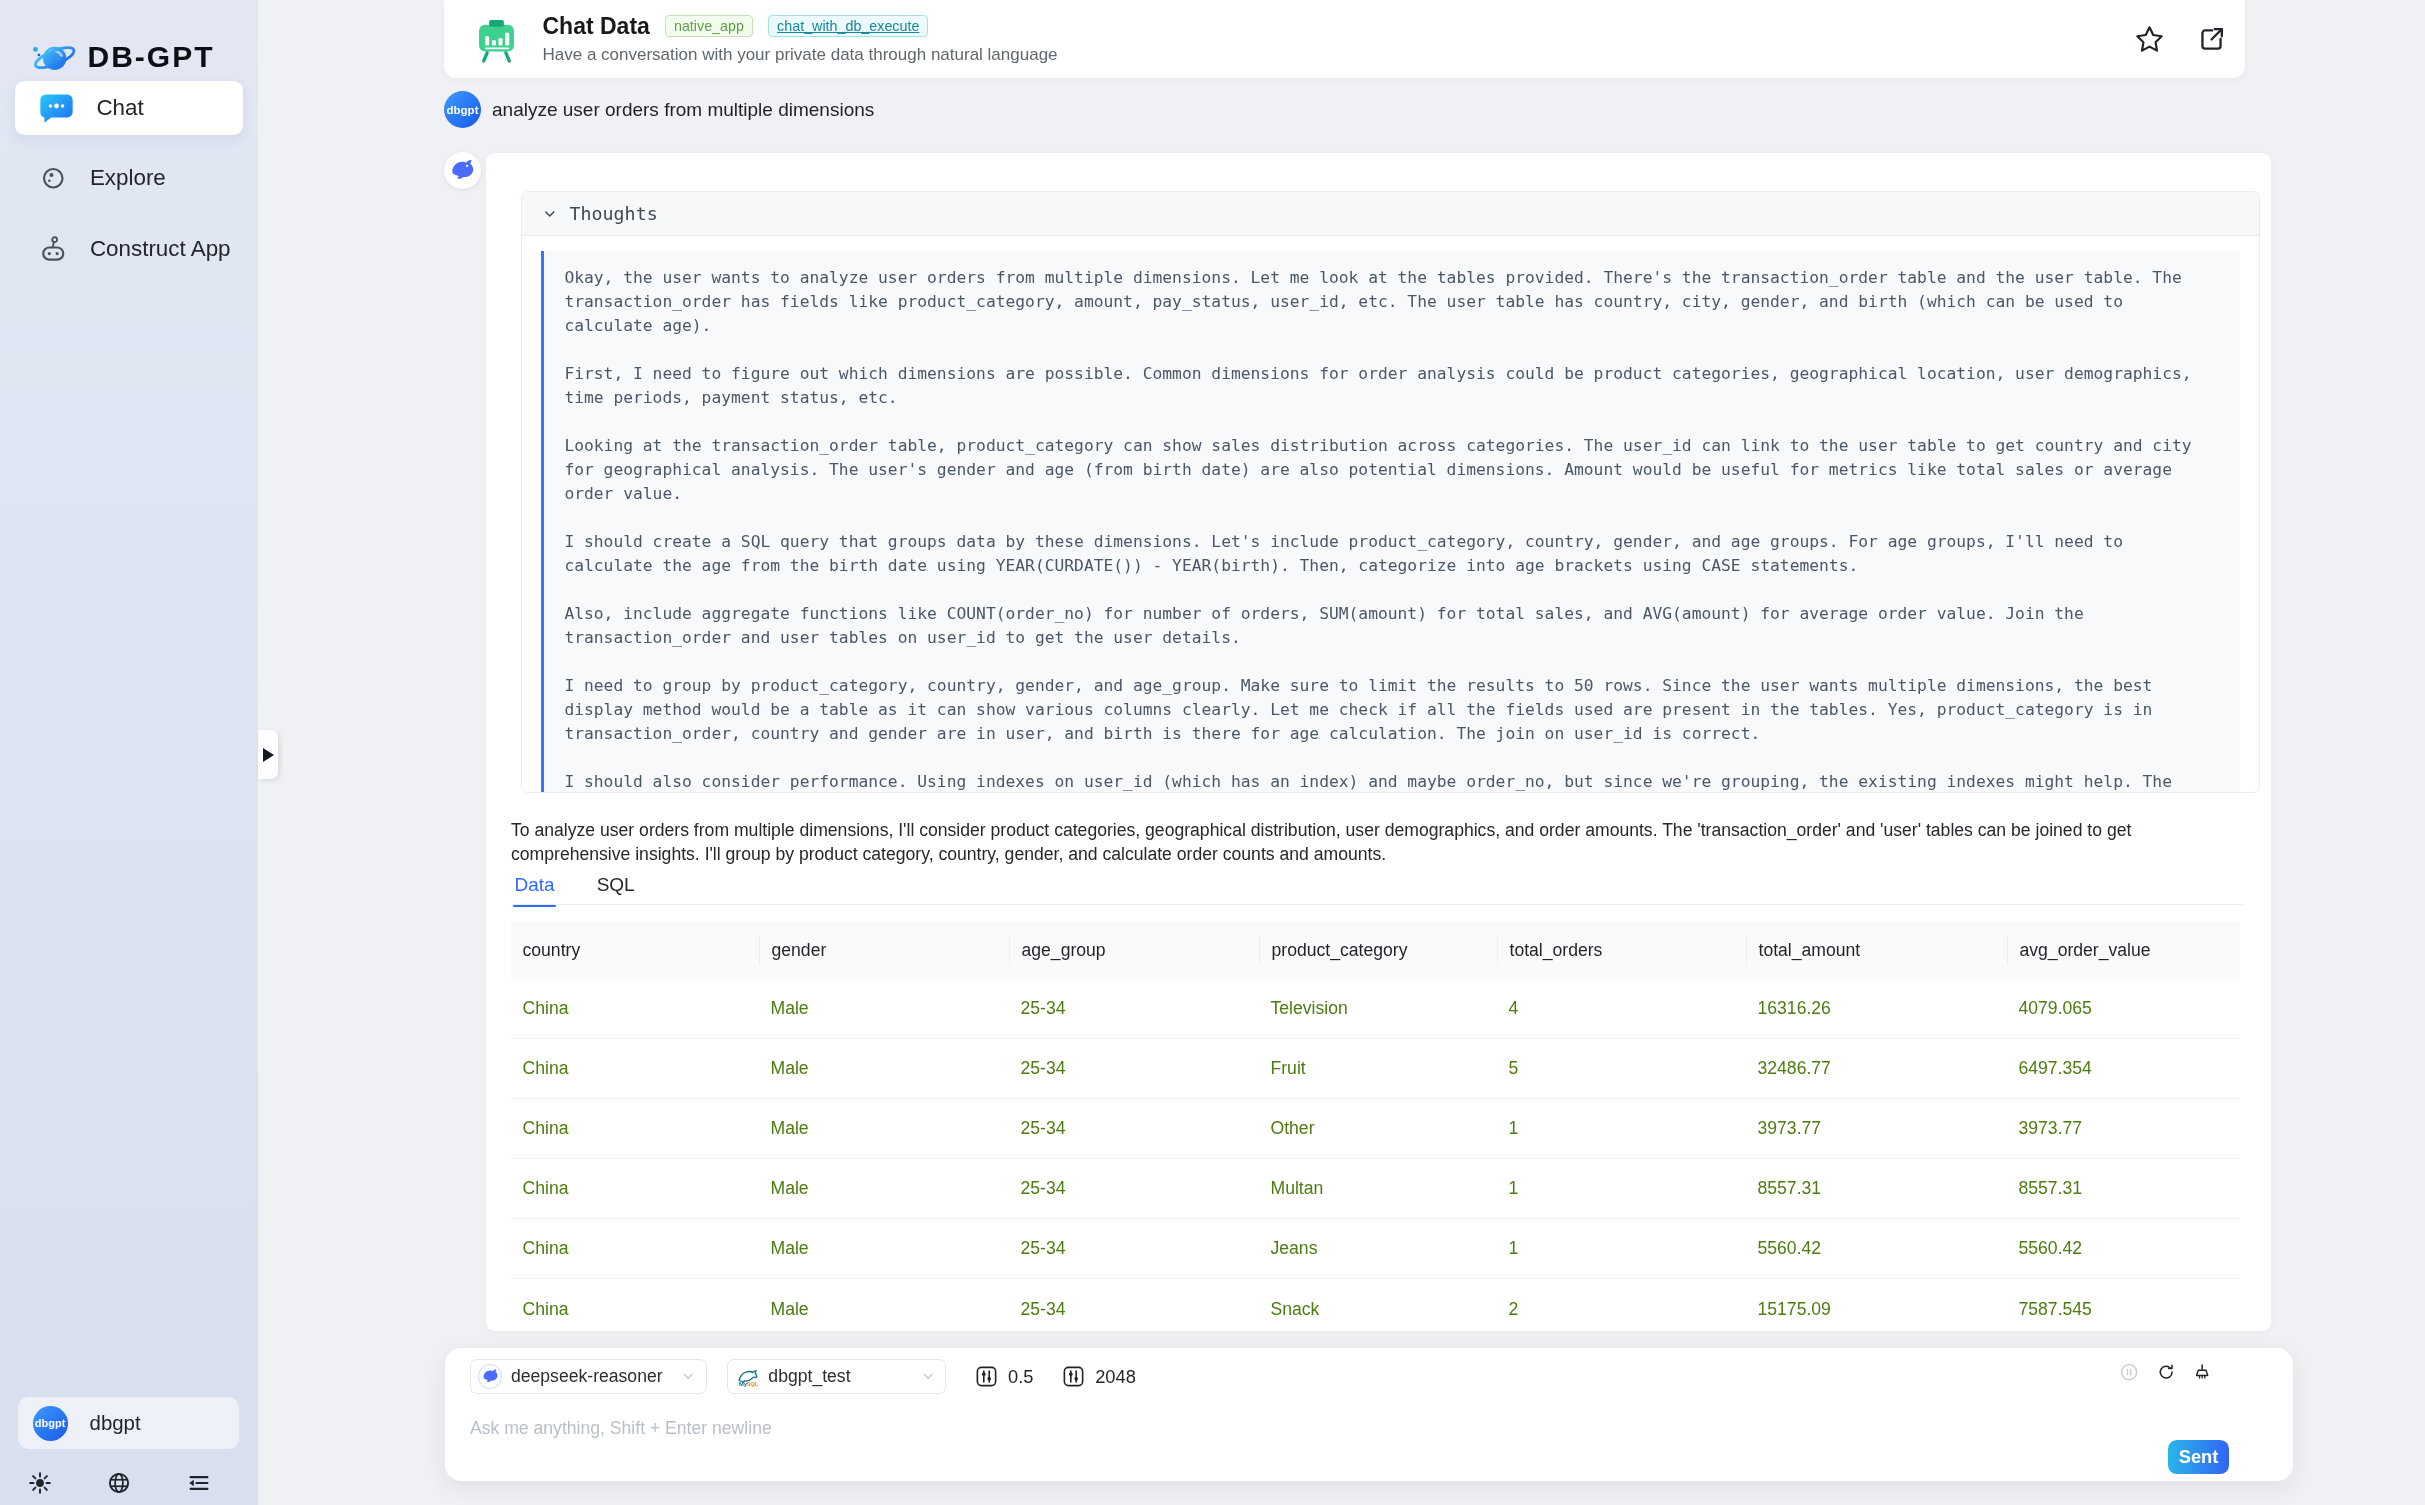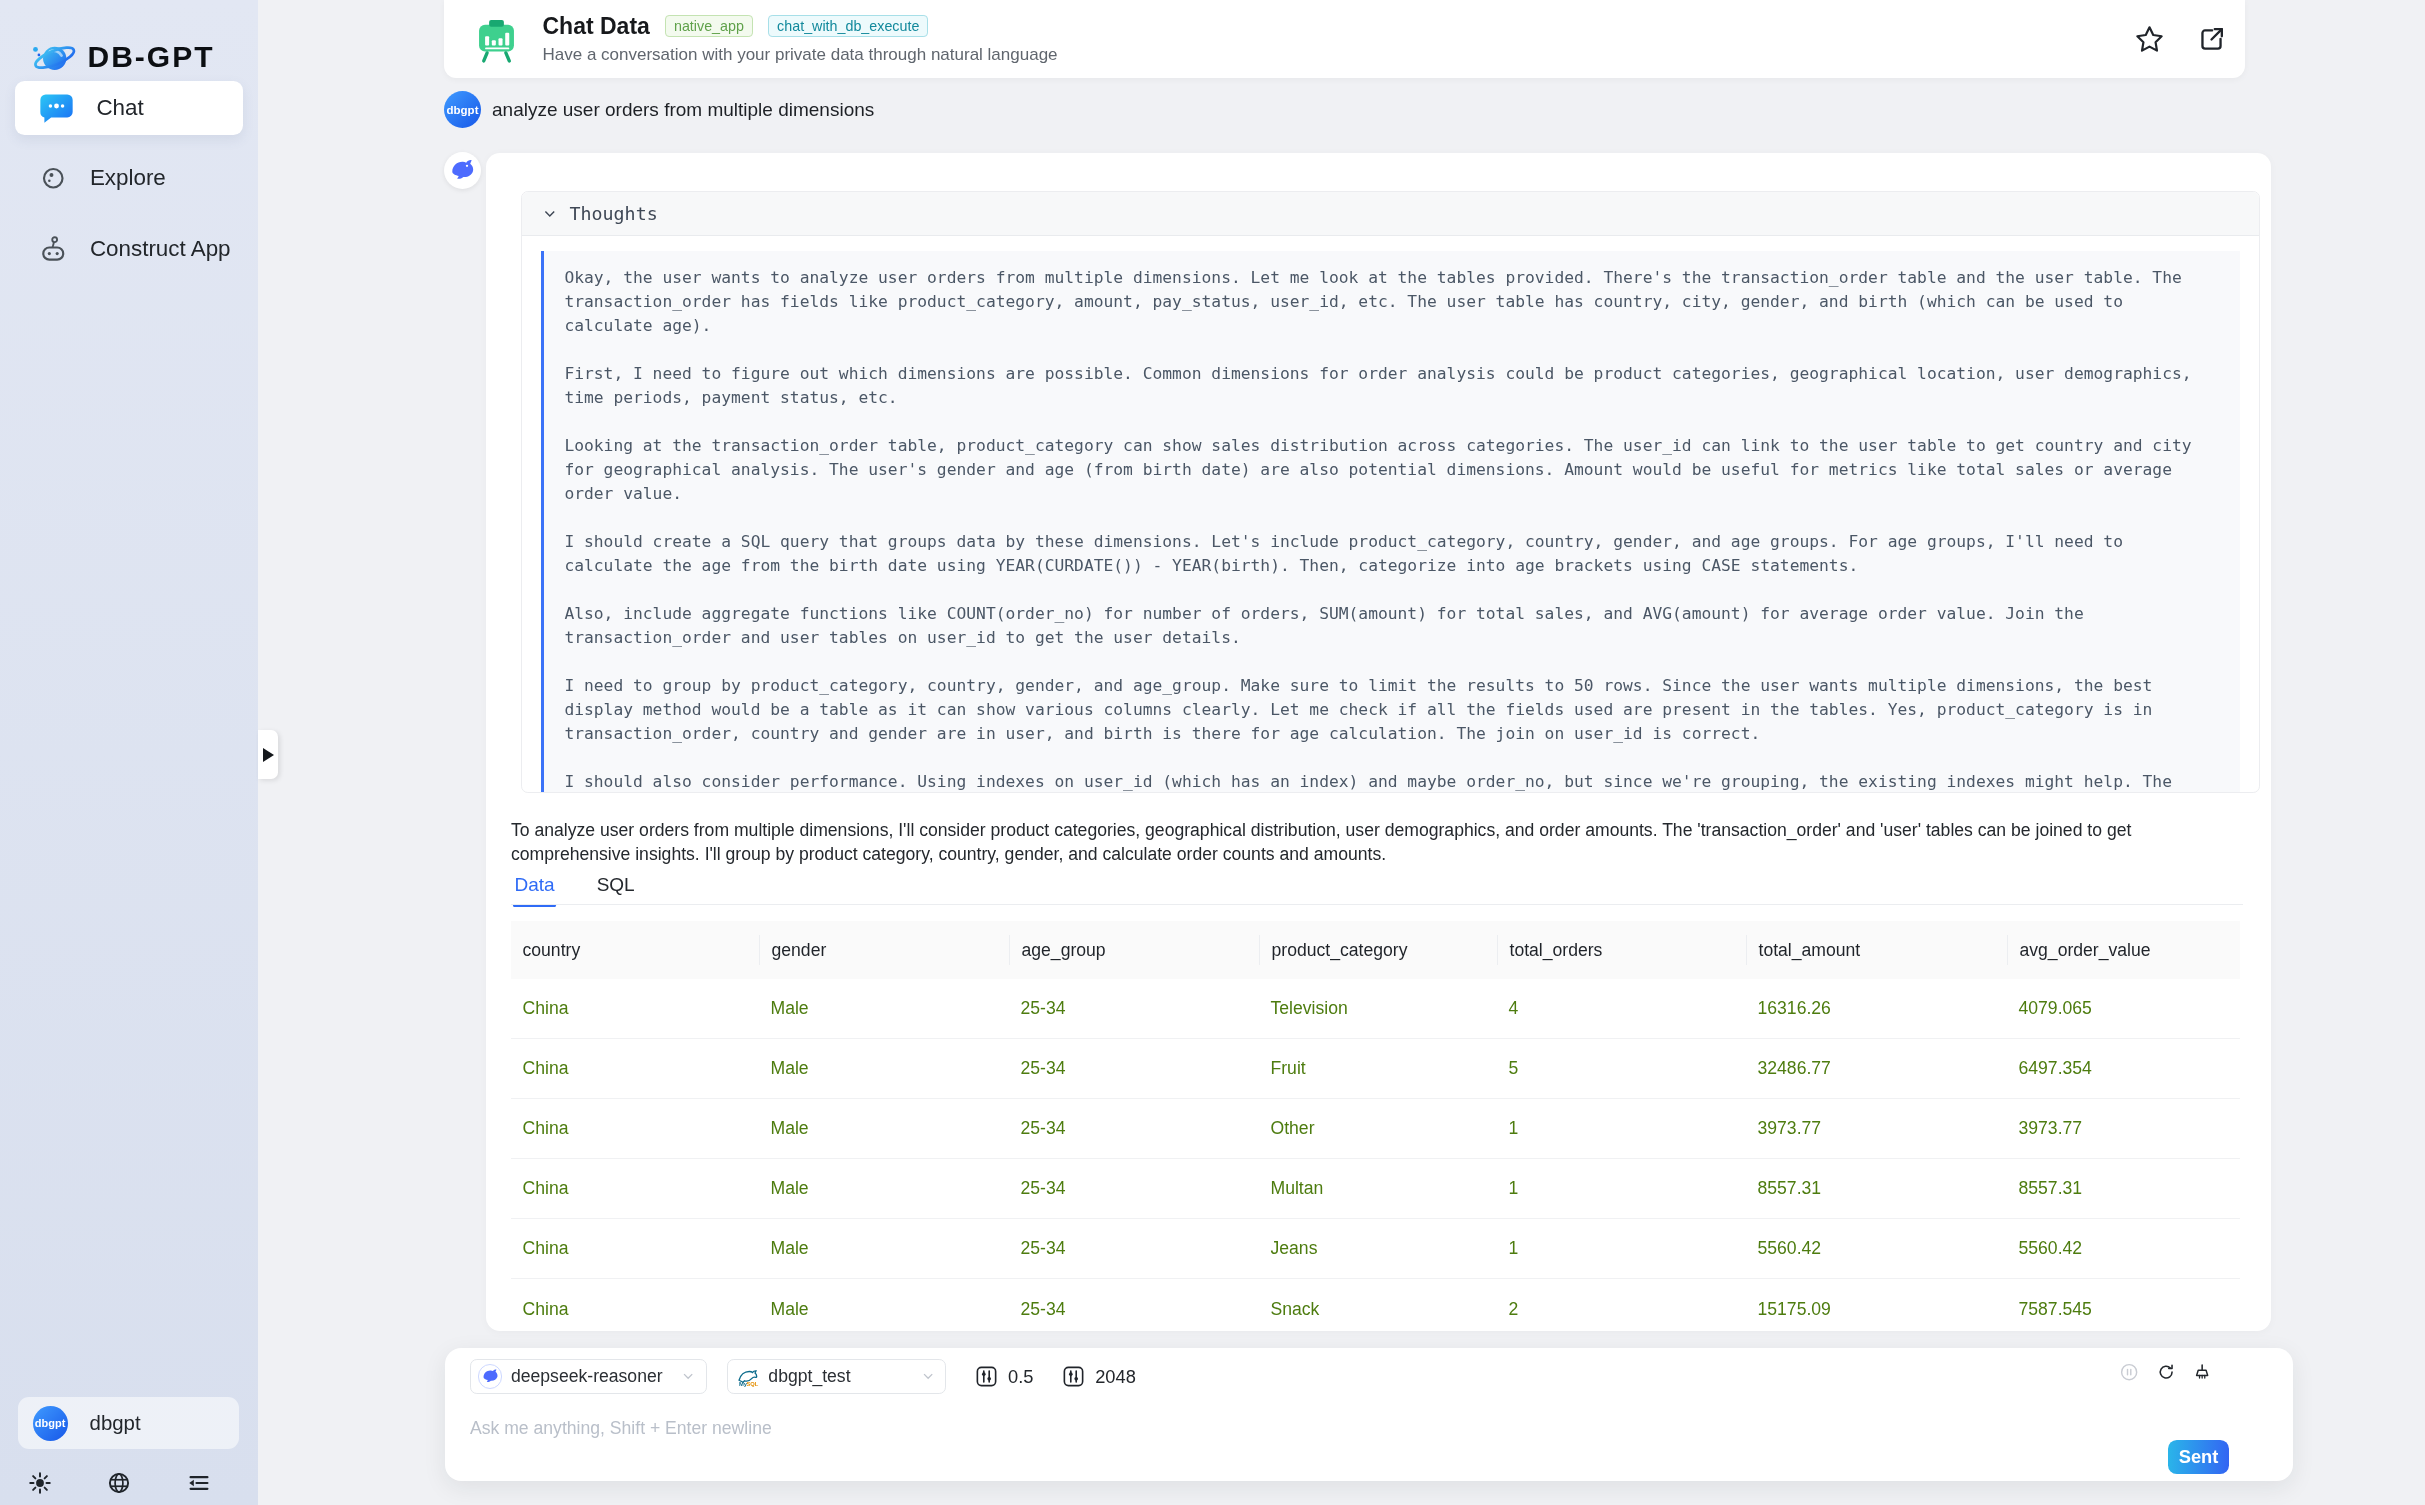--- a/index.html
+++ b/index.html
@@ -43,35 +43,35 @@
   .header-card { position:absolute; left:186px; top:0; width:1801px; height:78px;
     background:#fff; border-radius:0 0 12.2px 12.2px; box-shadow:0 1.4px 6.8px rgba(0,0,0,.04);
     display:flex; align-items:center; padding:0 13.6px 0 26.5px; }
   .app-icon { width:51px; height:51px; flex:none; }
   .title-block { margin-left:21px; }
   .title-row { display:flex; align-items:center; gap:15px; }
   .page-title { font-size:23px; font-weight:700; color:#17191c; }
   .badge { height:22px; line-height:20.4px; padding:0 8.1px; border-radius:4.1px;
     font-size:14.3px; font-weight:500; border:0.7px solid; }
   .badge.green { color:#5fa14a; background:#f3faee; border-color:#c4e3b2; }
-  .badge.cyan  { color:#12899c; background:#edfafc; border-color:#a7dfe8; }
+  .badge.cyan  { color:#12899c; background:#edfafc; border-color:#a7dfe8;text-decoration:underline; }
   .subtitle { margin-top:5.4px; font-size:17px; color:#60666e; }
   .header-actions { margin-left:auto; display:flex; align-items:center; gap:31px; padding-right:4.1px; }
   .header-actions .icn { width:31px; height:31px; cursor:pointer; }
 
   
   .msg-row { position:absolute; left:186px; display:flex; gap:11px; align-items:center; }
   .user-row { top:91px; }
   .user-text { font-size:19px; color:#1d2025; }
   .bot-avatar { position:absolute; left:186px; top:152px; width:37px; height:37px;
     background:#fff; border-radius:50%; box-shadow:0 1.4px 5.4px rgba(0,0,0,.08);
     display:flex; align-items:center; justify-content:center; }
 
   .response-card { position:absolute; left:228px; top:153px; width:1785px; height:1178px;
-    background:#fff; border-radius:14px; box-shadow:0 1.4px 8.1px rgba(0,0,0,.03); overflow:hidden; }
+    background:#fff; border-radius:9px; box-shadow:0 1.4px 8.1px rgba(0,0,0,.03); overflow:hidden; }
 
   .thoughts { position:absolute; left:35px; top:38px; width:1739px; height:602px;
     border:0.7px solid #ecedf0; border-radius:6.8px; overflow:hidden; background:#fff; }
   .thoughts-header { height:44px; background:#f7f8f9; border-bottom:0.7px solid #e9ebee;
     display:flex; align-items:center; gap:11px; padding-left:19px; cursor:pointer;
     font-family:"DejaVu Sans Mono", monospace; font-size:18.3px; color:#3f4856; }
   .thoughts-body { padding:15px 19px; }
   .thoughts-body blockquote { background:#f8f9fb; border-left:3.4px solid #3b73f8;
     padding:15px 20.4px; font-family:"DejaVu Sans Mono", monospace;
     font-size:16.3px; line-height:24px; color:#4b5766; }

